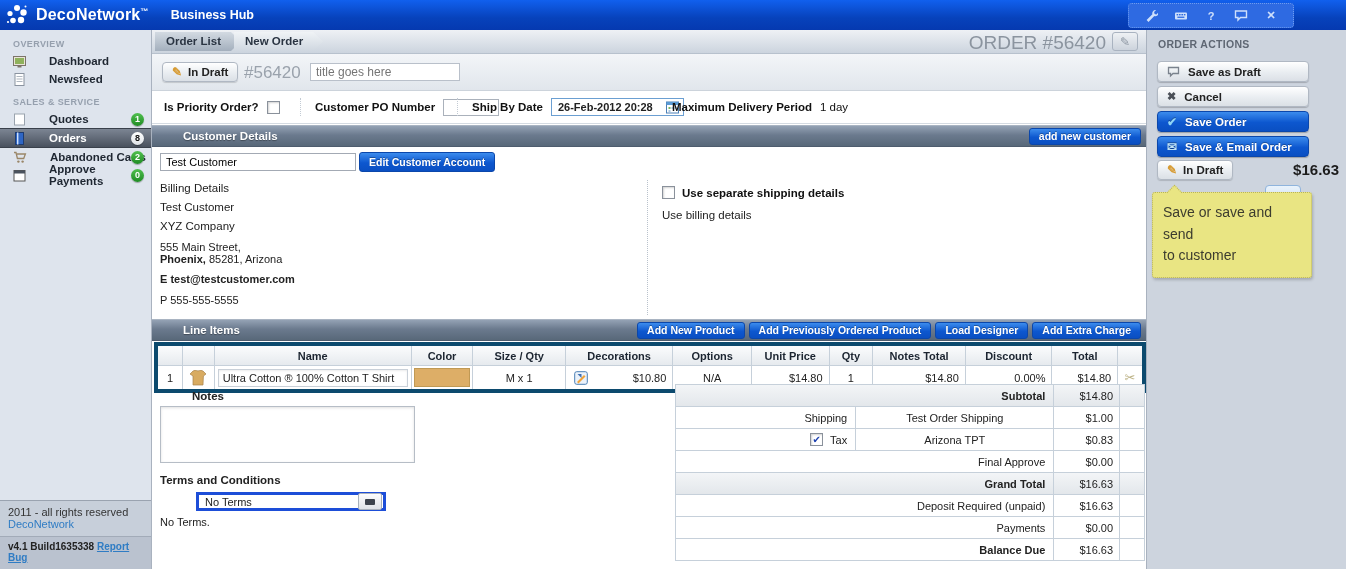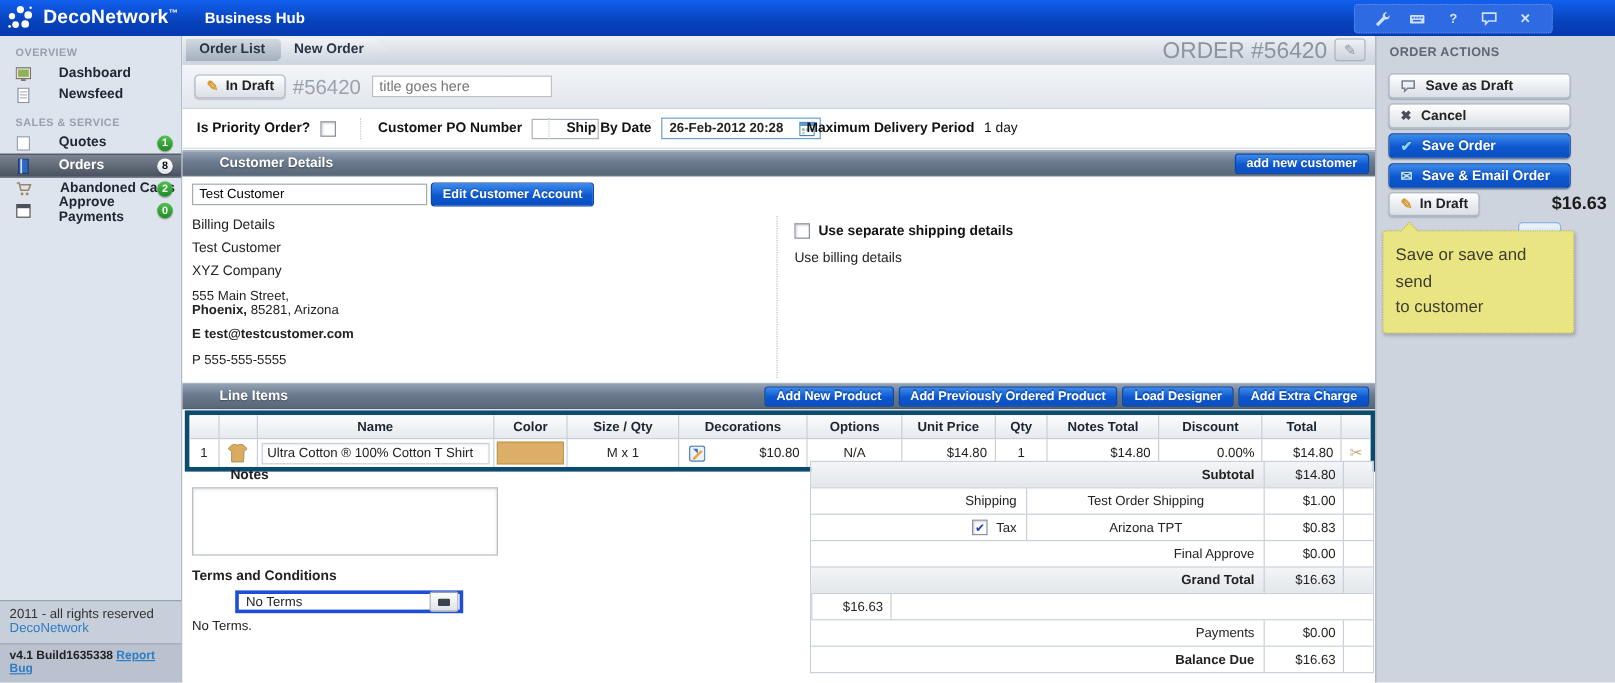--- a/index.html
+++ b/index.html
@@ -451,20 +451,21 @@
         <div class="tl wide">Final Approve</div>
         <div class="tv">$0.00</div>
         <div class="tx"></div>
       </div>
       <div class="trow shaded">
         <div class="tl wide bold">Grand Total</div>
         <div class="tv">$16.63</div>
         <div class="tx"></div>
       </div>
       <div class="trow">
+        <div class="tl wide">Deposit Required (unpaid)</div>
         <div class="tv">$16.63</div>
         <div class="tx"></div>
       </div>
       <div class="trow">
         <div class="tl wide">Payments</div>
         <div class="tv">$0.00</div>
         <div class="tx"></div>
       </div>
       <div class="trow">
         <div class="tl wide bold">Balance Due</div>

